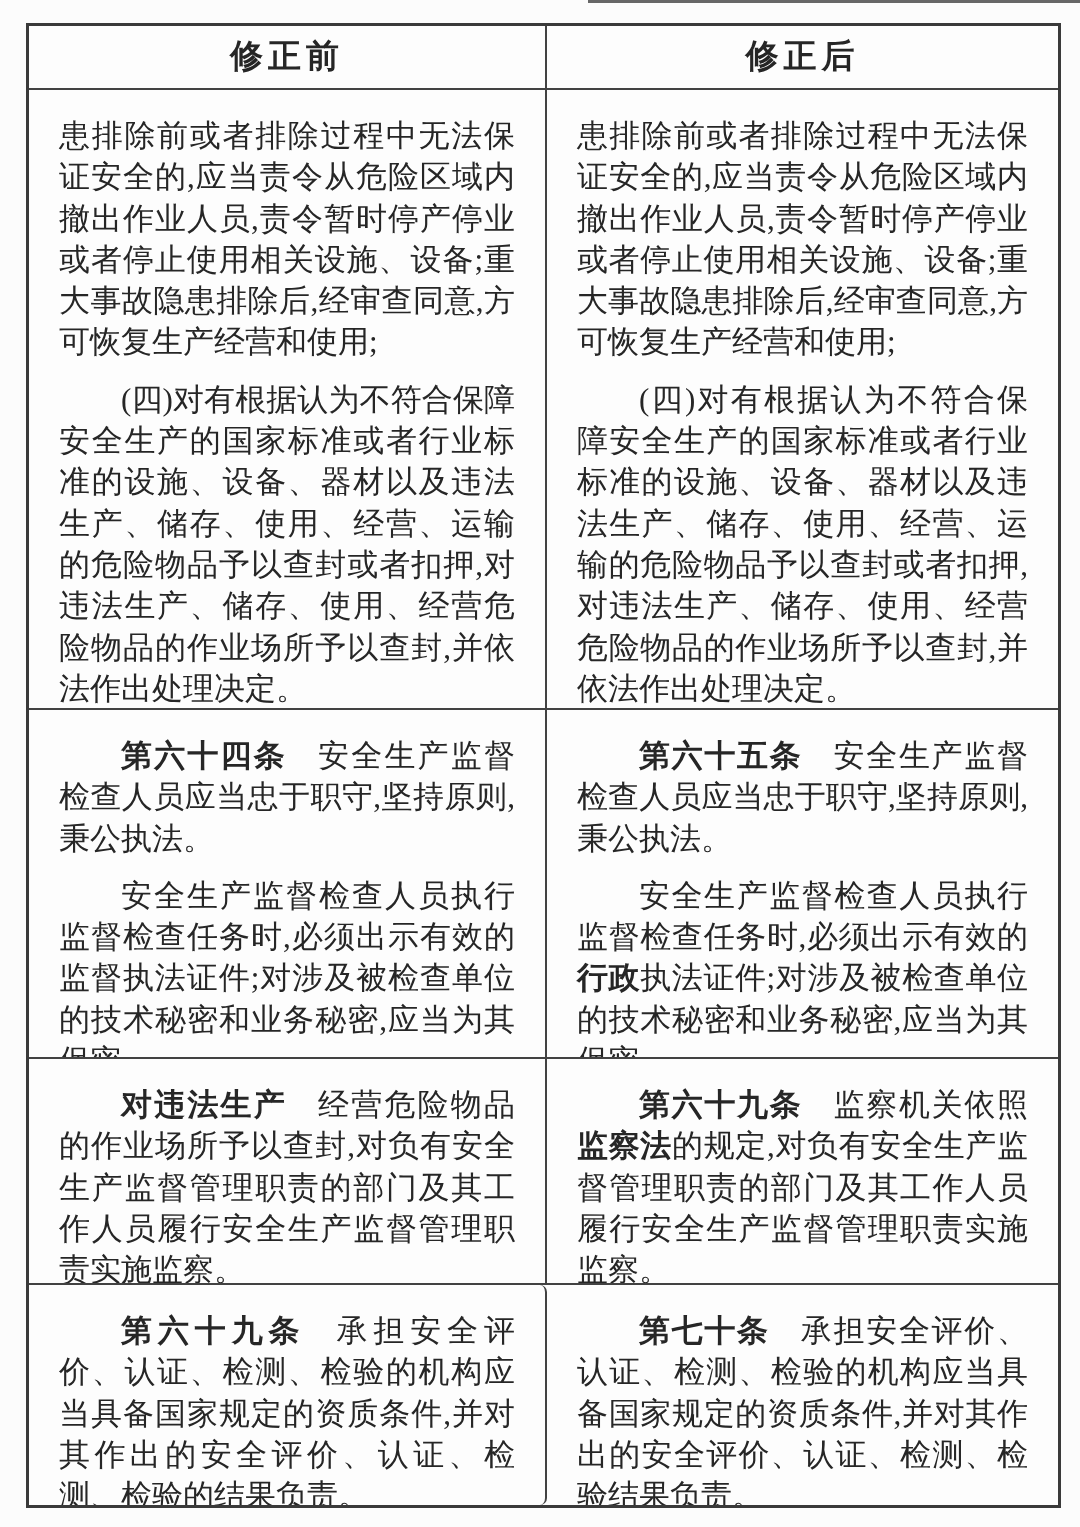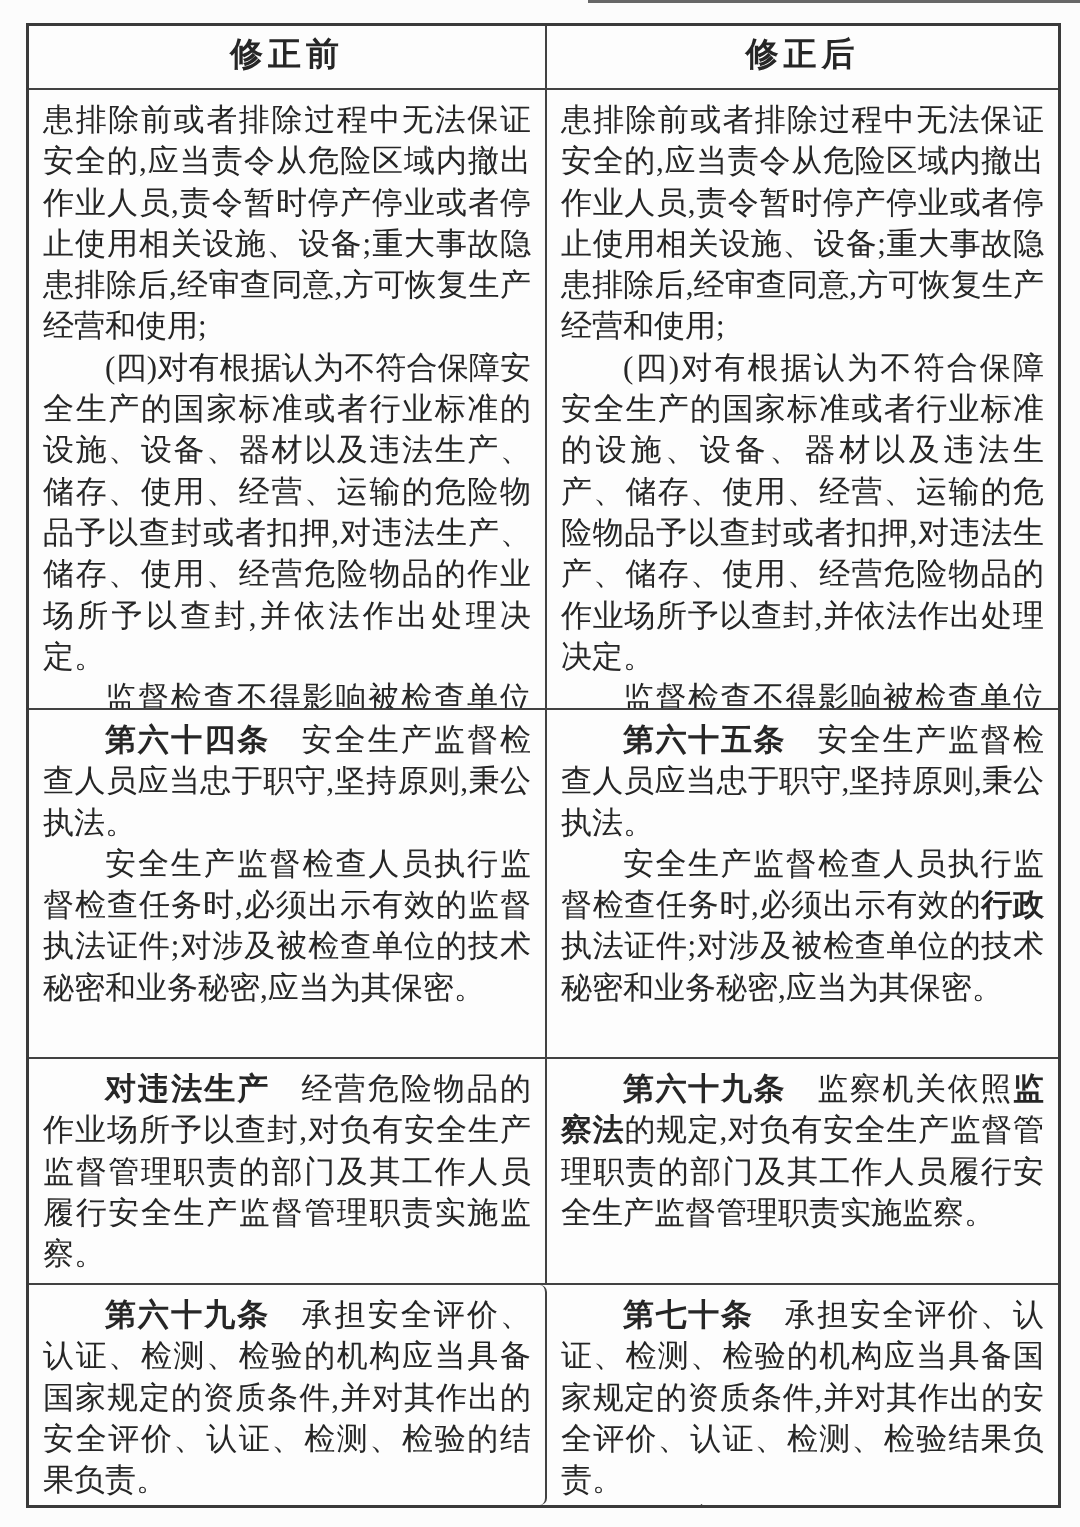--- a/index.html
+++ b/index.html
@@ -52,24 +52,23 @@
   .cell.header {
     font-weight: bold;
     font-size: 33px;
     letter-spacing: 5px;
     padding: 1px;
     display: flex;
     align-items: center;
     justify-content: center;
     text-align: right;
     overflow: hidden;
-    font-family: Liberation Mono, monospace;
   }
   .para {
-    margin: 0;
+    margin: 16px;
     text-indent: 2em;
   }
   .para.no-indent { text-indent: 0; }
   .para b { font-weight: bold; }
   .para b.art { margin-right: 1em; }
 </style>
 </head>
 <body>
 
 <div class="crop-artifact"></div>

